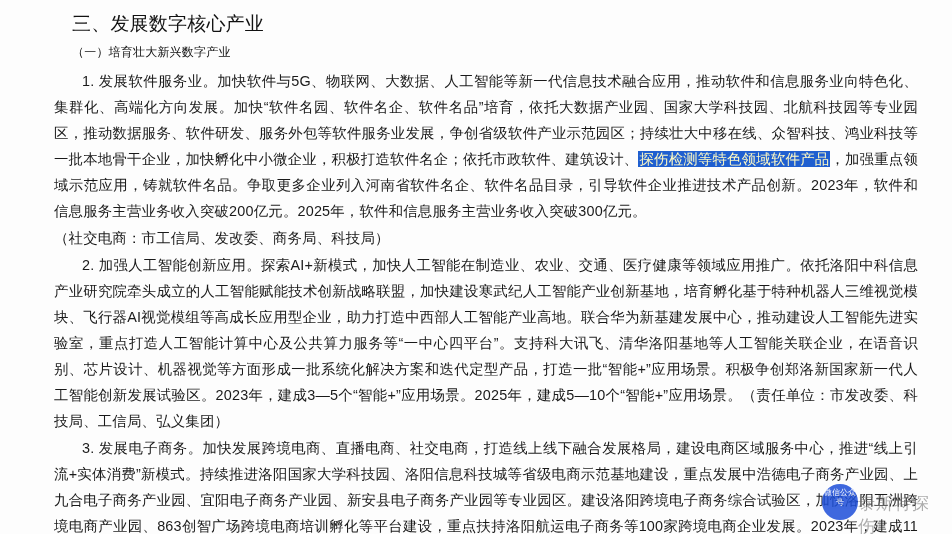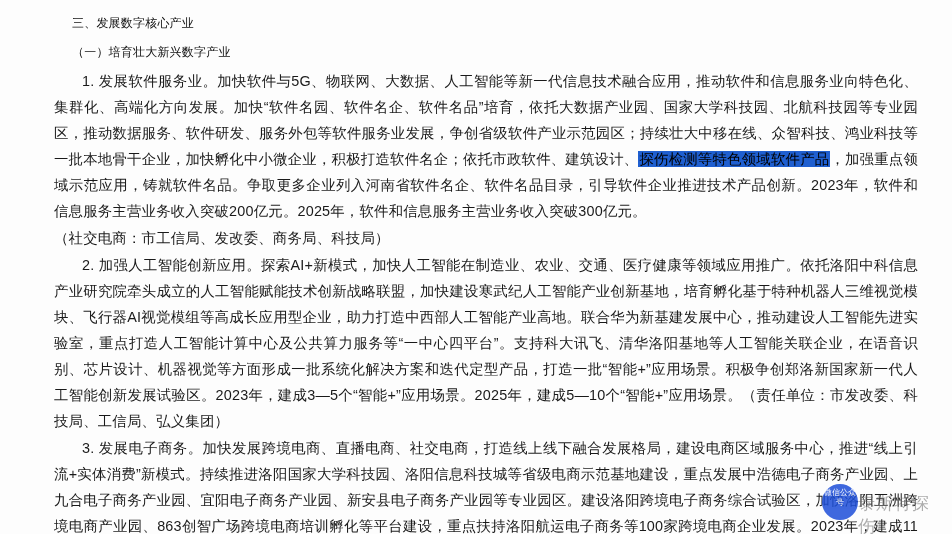--- a/index.html
+++ b/index.html
@@ -26,41 +26,41 @@
     font-size: 14.4px;
     line-height: 26px;
     color: #1a1a1a;
     text-align: justify;
     text-justify: inter-ideograph;
     letter-spacing: 0.2px;
   }
   .heading {
     margin: 4px 0 2px 0;
     padding-left: 18px;
-    font-size: 12px;
+    font-size: 19px;
     line-height: 27px;
     color: #111;
   }
   .subheading {
     margin: 2px 0 2px 0;
     padding-left: 18px;
     font-size: 12px;
     line-height: 27px;
     color: #111;
   }
   .para {
     margin: 0 0 1px 0;
     text-indent: 28px;
   }
   .para.noindent {
     text-indent: 0;
   }
   .highlight {
     background: #1f5fd0;
-    color: #000000;
+    color: #fef9c3;
     padding: 0 1px;
   }
   .watermark {
     position: absolute;
     right: 6px;
     bottom: 4px;
     width: 124px;
     height: 46px;
     pointer-events: none;
   }

